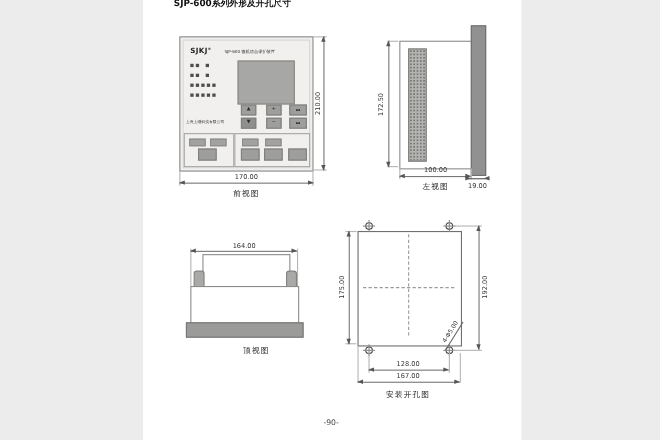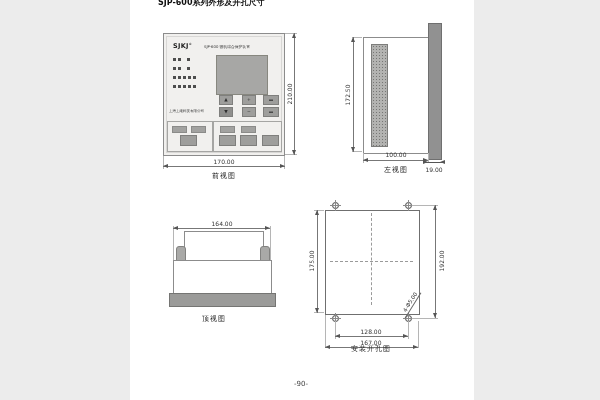--- a/index.html
+++ b/index.html
@@ -165,21 +165,21 @@
   <div class="extv" style="left:270px;top:226px;height:34px;"></div>
   <div class="lineh" style="left:173px;top:228px;width:97px;"></div>
   <div class="ar ar-l" style="left:173px;top:226px;"></div>
   <div class="ar ar-r" style="left:265px;top:226px;"></div>
 
   <div class="tv-lid"></div>
   <div class="tv-clip" style="left:176px;top:246px;"></div>
   <div class="tv-clip" style="left:260px;top:246px;"></div>
   <div class="tv-body"></div>
   <div class="tv-bar"></div>
-  <div class="vlabel" style="left:214px;top:314px;">顶视图</div>
+  <div class="vlabel" style="left:233px;top:314px;">顶视图</div>
 
   <div class="cut-rect"></div>
   <div class="cl-v" style="left:371px;top:213px;height:92px;"></div>
   <div class="cl-h" style="left:330px;top:261px;width:83px;"></div>
 
   <div class="hole" style="left:332px;top:202px;"></div>
   <div class="hole" style="left:405px;top:202px;"></div>
   <div class="hole" style="left:332px;top:315px;"></div>
   <div class="hole" style="left:405px;top:315px;"></div>
 
@@ -207,16 +207,16 @@
   <div class="ar ar-r" style="left:403px;top:334px;"></div>
   <div class="hdim" style="left:371px;top:328px;">128.00</div>
 
   <div class="extv" style="left:325px;top:315px;height:33px;"></div>
   <div class="extv" style="left:418px;top:321px;height:27px;"></div>
   <div class="lineh" style="left:325px;top:347px;width:93px;"></div>
   <div class="ar ar-l" style="left:325px;top:345px;"></div>
   <div class="ar ar-r" style="left:413px;top:345px;"></div>
   <div class="hdim" style="left:371px;top:339px;">167.00</div>
 
-  <div class="vlabel" style="left:371px;top:344px;text-align:center;">安装开孔图</div>
+  <div class="vlabel" style="left:371px;top:354px;text-align:center;">安装开孔图</div>
 
   <div class="footer">-90-</div>
 </div>
 
 </body></html>

